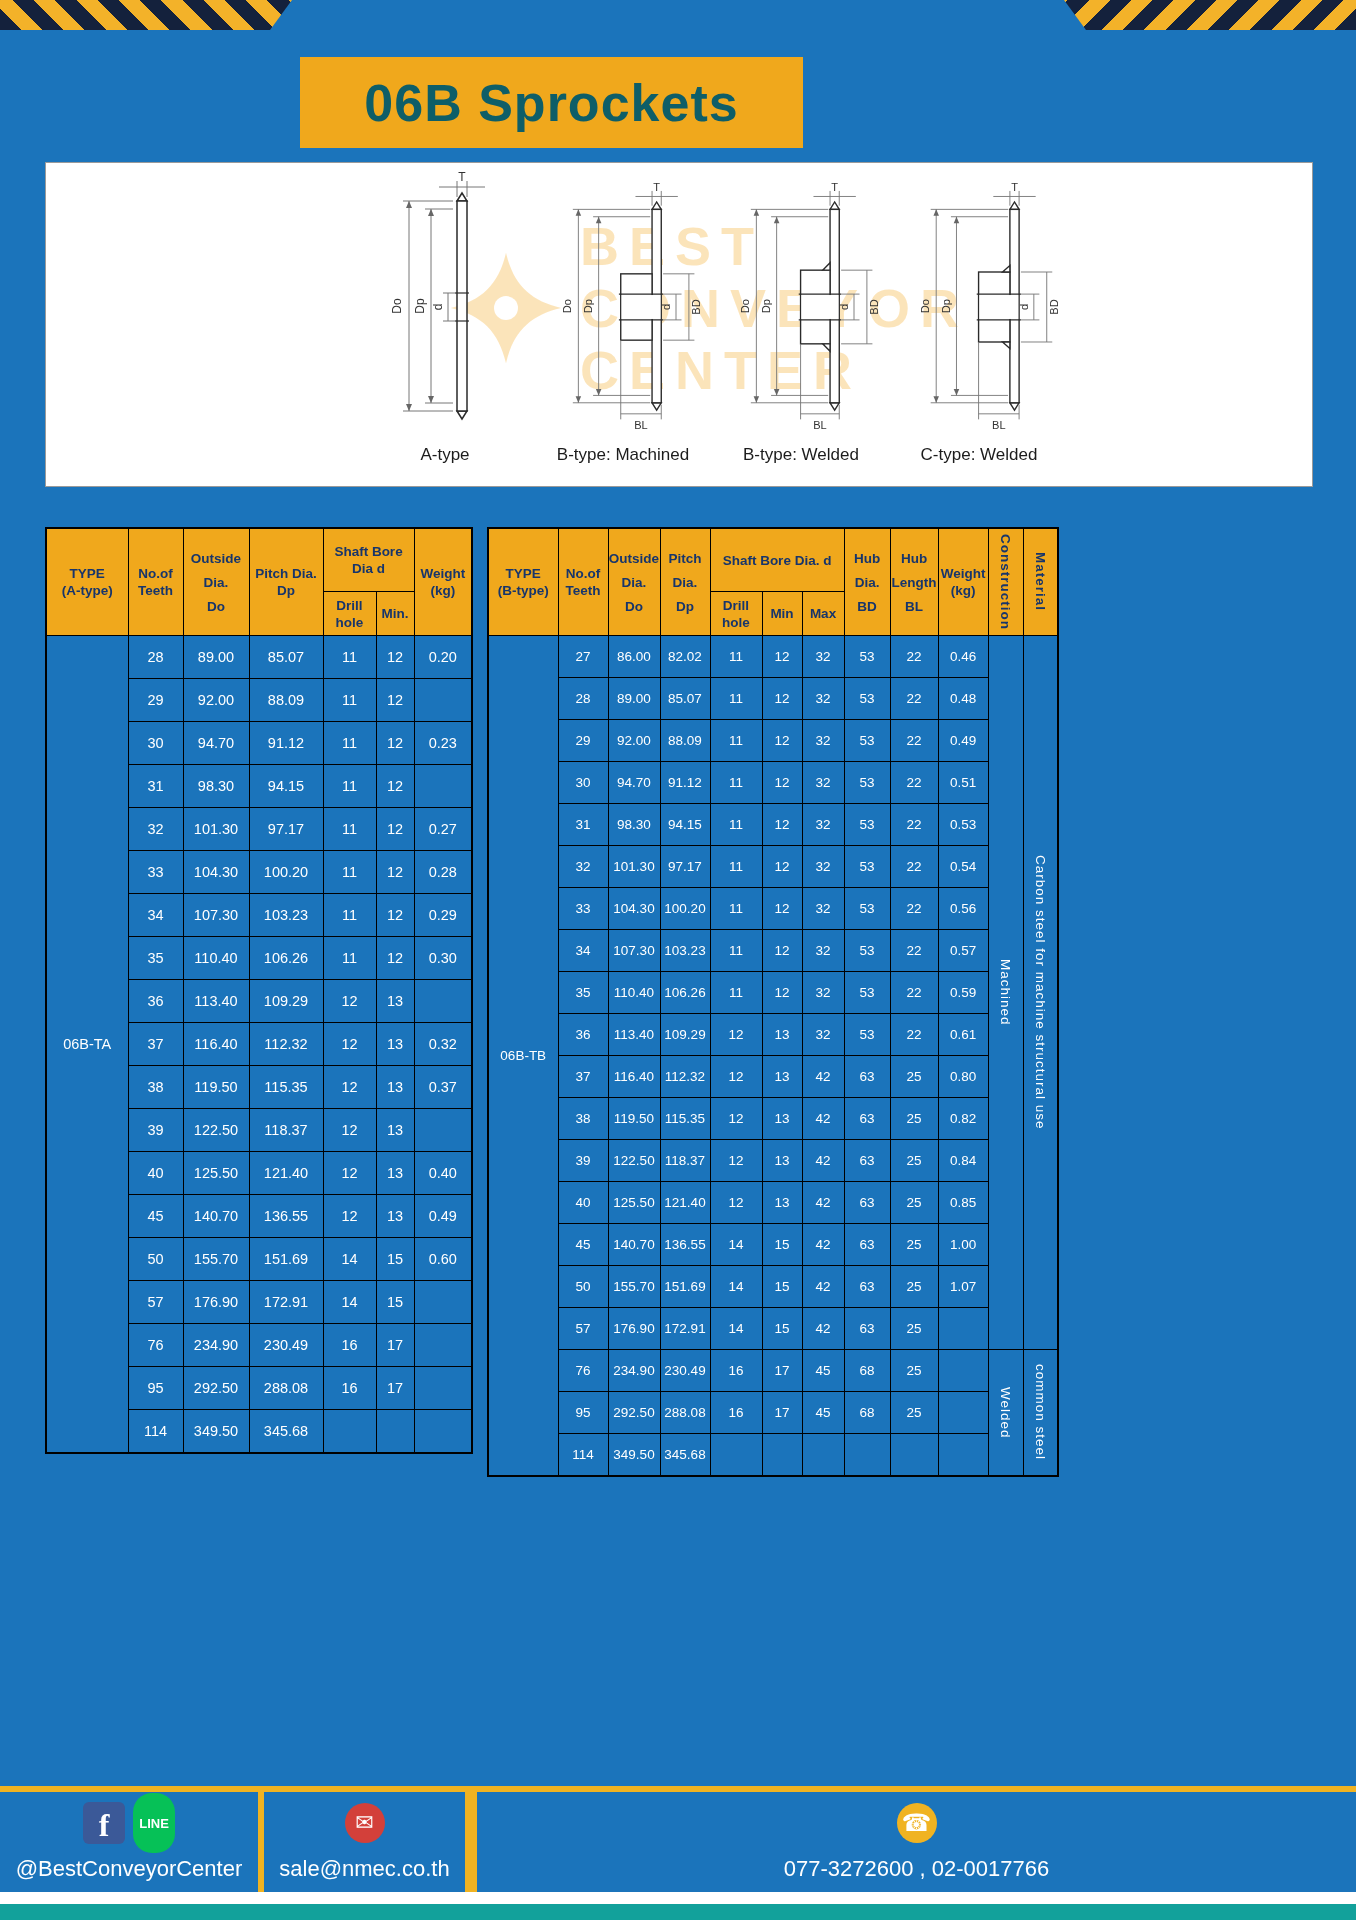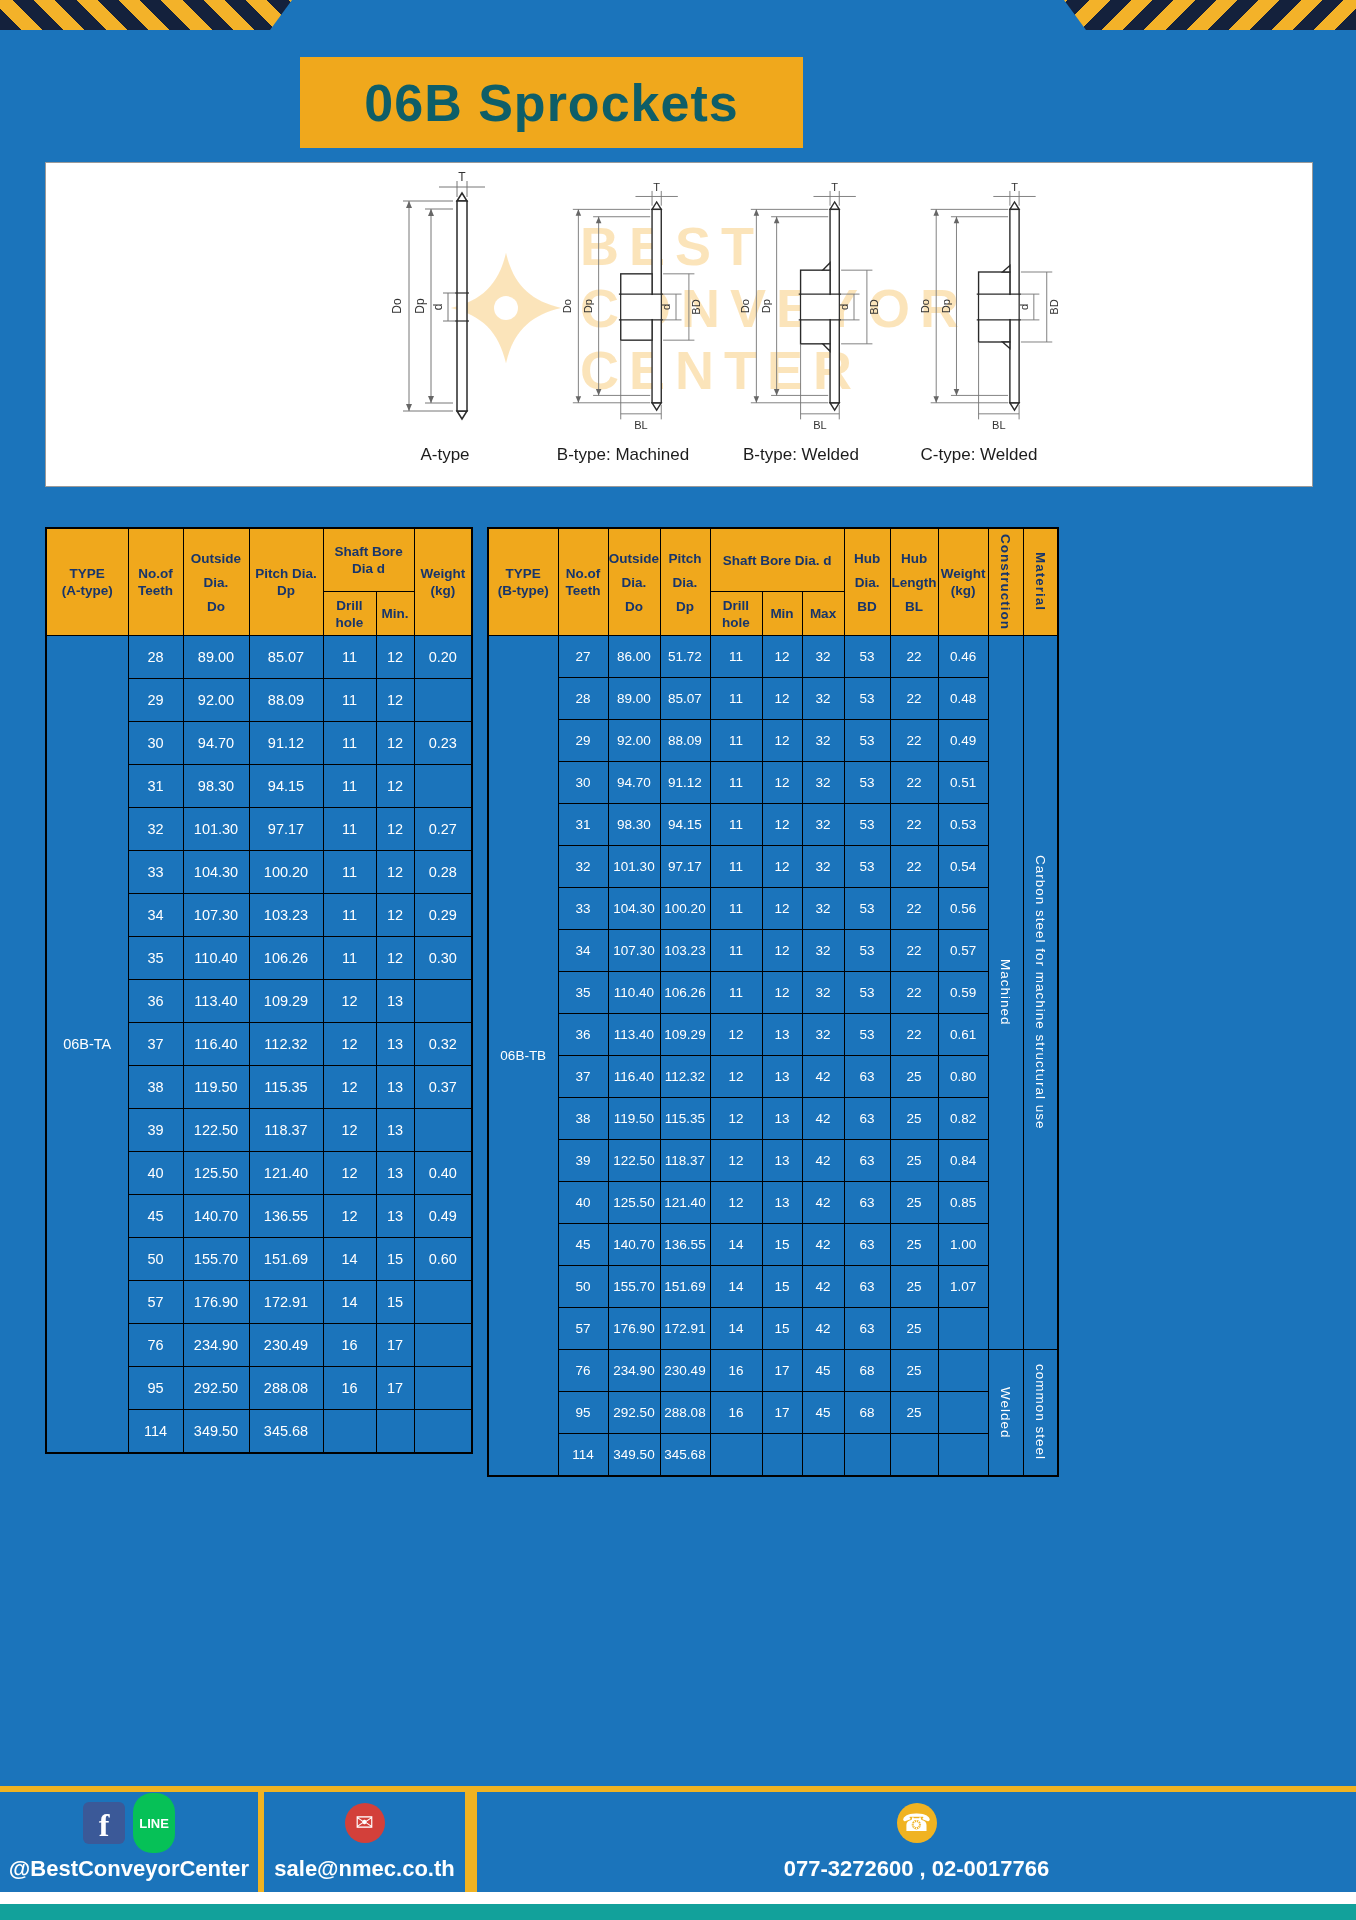--- a/index.html
+++ b/index.html
@@ -59,21 +59,21 @@
   .footer-line{position:absolute;left:0;top:1786px;width:100%;height:6px;background:#f0b322}
   .footer{position:absolute;left:0;top:1792px;width:100%;height:100px;display:flex;align-items:stretch}
   .f-sec{display:flex;flex-direction:column;align-items:center;justify-content:space-between;
     padding:8px 0 10px}
   .f-sec-social{width:258px}
   .f-sec-mail{width:201px}
   .f-sec-web{width:339px}
   .f-sec-phone{flex:1}
   .f-sep{width:6px;background:#f0b322}
   .f-icons{display:flex;gap:8px;align-items:center;height:46px}
-  .f-text{color:#ffffff;font-size:22px;font-weight:bold;white-space:nowrap}
+  .f-text{color:#ffffff;font-size:22px;font-weight:normal;white-space:nowrap}
   .fb-icon{width:42px;height:42px;border-radius:6px;background:#3b5998;color:#fff;
     font-size:32px;font-weight:bold;display:flex;align-items:flex-end;justify-content:center;
     font-family:"Liberation Serif",serif;line-height:38px}
   .line-icon{width:42px;height:60px;border-radius:19px;background:#06c157;color:#fff;
     font-size:13px;font-weight:bold;display:flex;align-items:center;justify-content:center}
   .round-icon{width:40px;height:40px;border-radius:50%;display:flex;align-items:center;justify-content:center}
   .mail-icon{background:#d3403a;color:#fff;font-size:22px}
   .phone-icon{background:#f0b322;color:#fff;font-size:24px}
   .strip-white{position:absolute;left:0;top:1892px;width:100%;height:12px;background:#ffffff}
   .strip-teal{position:absolute;left:0;top:1904px;width:100%;height:16px;background:#12a19b}
@@ -521,21 +521,21 @@
       <th>Drill hole</th>
       <th>Min</th>
       <th>Max</th>
     </tr>
   </thead>
   <tbody id="tbody-b">
       <tr>
         <td rowspan="20" class="type-cell">06B-TB</td>
         <td>27</td>
         <td>86.00</td>
-        <td>51.72</td>
+        <td>82.02</td>
         <td>11</td>
         <td>12</td>
         <td>32</td>
         <td>53</td>
         <td>22</td>
         <td>0.46</td>
         <td rowspan="17" class="vcell">Machined</td>
         <td rowspan="17" class="vcell">Carbon steel for machine structural use</td>
       </tr>
       <tr>

